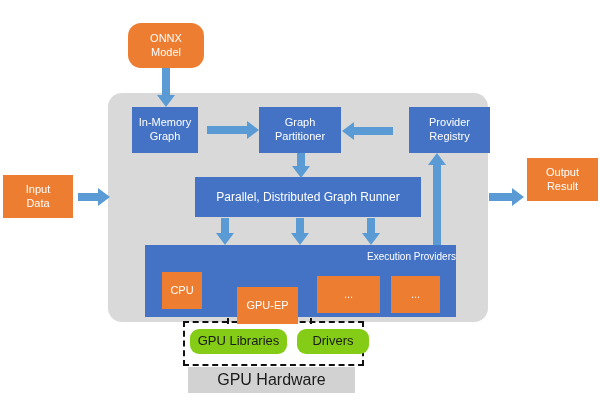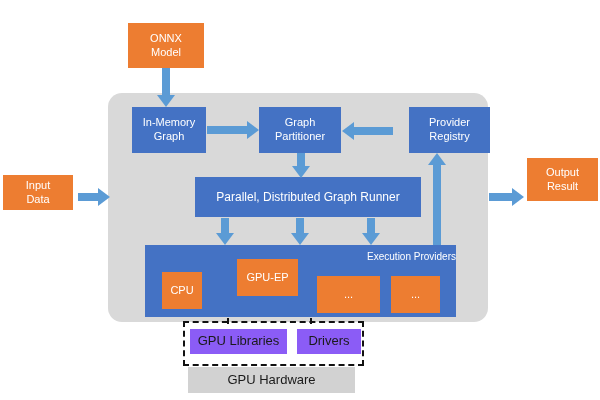--- a/index.html
+++ b/index.html
@@ -12,22 +12,22 @@
     text-align:center;white-space:pre-line;line-height:1.25;
   }
   .blue{background:#4472C4;color:#ffffff;font-size:11px;}
   .orange{background:#ED7D31;color:#ffffff;font-size:11px;}
   .container-bg{
     position:absolute;left:108px;top:93px;width:380px;height:229px;
     background:#D9D9D9;border-radius:14px;
   }
   .ep-box{position:absolute;left:145px;top:245px;width:311px;height:72px;background:#4472C4;}
   .ep-title{position:absolute;left:0;top:6px;width:100%;text-align:right;color:#fff;font-size:10px;}
-  .darkgray{background:#8b5cf6;color:#1a1a1a;font-size:13px;}
-  .lightgray{background:#D2D2D2;color:#1a1a1a;font-size:13px;}
+  .darkgray{background:#84cc16;color:#1a1a1a;font-size:13px;border-radius:9px;}
+  .lightgray{background:#D2D2D2;color:#1a1a1a;font-size:16px;}
   .dashedA{
     position:absolute;left:227px;top:269px;width:81px;height:53px;
     border:2px dashed #111;border-bottom:none;
   }
   .dashedB{
     position:absolute;left:183px;top:321px;width:177px;height:41px;
     border:2px dashed #111;
   }
   .stem{position:absolute;background:#5B9BD5;}
   .head{position:absolute;width:0;height:0;}
@@ -40,69 +40,69 @@
 </head>
 <body>
 
 <div class="canvas">
 
   <div class="container-bg"></div>
 
   <div class="dashedA"></div>
   <div class="dashedB"></div>
 
-  <div class="node orange" style="left:128px;top:23px;width:76px;height:45px;">
+  <div class="node orange" style="left:128px;top:23px;width:76px;height:45px;border-radius:13px;">
     <span>ONNX
 Model</span>
   </div>
-  <div class="node orange" style="left:3px;top:175px;width:70px;height:35px;">
+  <div class="node orange" style="left:3px;top:175px;width:70px;height:43px;">
     <span>Input
 Data</span>
   </div>
   <div class="node orange" style="left:527px;top:158px;width:71px;height:43px;">
     <span>Output
 Result</span>
   </div>
 
-  <div class="node blue" style="left:132px;top:107px;width:74px;height:46px;">
+  <div class="node blue" style="left:132px;top:107px;width:66px;height:46px;">
     <span>In-Memory
 Graph</span>
   </div>
   <div class="node blue" style="left:259px;top:107px;width:82px;height:46px;">
     <span>Graph
 Partitioner</span>
   </div>
   <div class="node blue" style="left:409px;top:107px;width:81px;height:46px;">
     <span>Provider
 Registry</span>
   </div>
   <div class="node blue runner-text" style="left:195px;top:177px;width:226px;height:40px;">
     <span>Parallel, Distributed Graph Runner</span>
   </div>
 
   <div class="ep-box">
     <div class="ep-title">Execution Providers</div>
     <div class="node orange" style="left:17px;top:27px;width:40px;height:37px;">
       <span>CPU</span>
     </div>
-    <div class="node orange" style="left:92px;top:14px;width:61px;height:37px;">
+    <div class="node orange" style="left:92px;top:42px;width:61px;height:37px;">
       <span>GPU-EP</span>
     </div>
     <div class="node orange" style="left:172px;top:31px;width:63px;height:37px;">
       <span>...</span>
     </div>
     <div class="node orange" style="left:246px;top:31px;width:49px;height:37px;">
       <span>...</span>
     </div>
   </div>
 
   <div class="node darkgray" style="left:190px;top:329px;width:97px;height:25px;">
     <span>GPU Libraries</span>
   </div>
-  <div class="node darkgray" style="left:297px;top:329px;width:64px;height:25px;">
+  <div class="node darkgray" style="left:297px;top:329px;width:72px;height:25px;">
     <span>Drivers</span>
   </div>
   <div class="node lightgray" style="left:188px;top:367px;width:167px;height:26px;">
     <span>GPU Hardware</span>
   </div>
 
   <div>
     <div class="stem" style="left:162px;top:68px;width:8px;height:28px;"></div>
     <div class="head head-down" style="left:157px;top:95px;"></div>
   </div>

